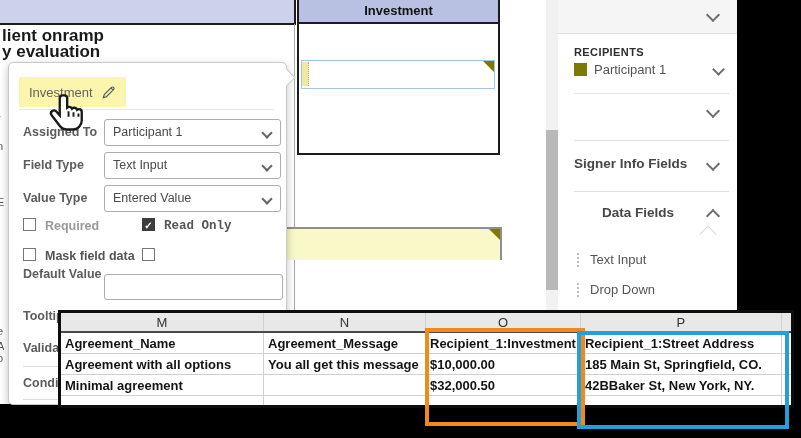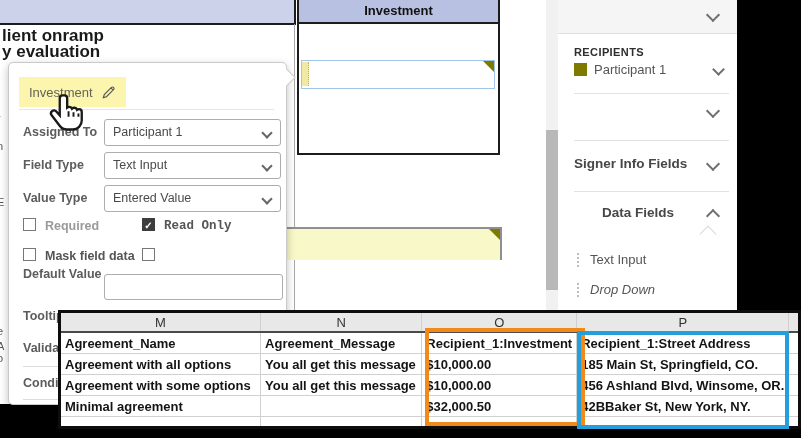--- a/index.html
+++ b/index.html
@@ -138,21 +138,21 @@
     <div class="abs" style="left:0;top:205px;width:179px;height:20px;">
       <span class="abs sb-h" style="left:16px;top:0;margin-left:28px;">Data Fields</span>
       <span class="abs chev chev-up" style="left:150px;top:6px;"></span>
     </div>
     <div class="abs notch-up" style="left:144px;top:228px;"></div>
 
     <div class="abs" style="left:0;top:252px;width:179px;height:18px;">
       <span class="abs drag-dots" style="left:19px;top:1px;"></span>
       <span class="abs sb-item" style="left:32px;top:0;">Text Input</span>
     </div>
-    <div class="abs" style="left:0;top:282px;width:179px;height:18px;font-style:italic;">
+    <div class="abs" style="left:0;top:282px;width:179px;height:18px;">
       <span class="abs drag-dots" style="left:19px;top:1px;"></span>
       <span class="abs sb-item" style="left:32px;top:0;">Drop Down</span>
     </div>
   </div>
 
   <div class="abs popup">
     <div class="abs popup-notch"></div>
 
     <div class="abs fname">
       <span>Investment</span>
@@ -228,27 +228,20 @@
       <td></td>
     </tr>
     <tr>
       <td>Agreement with all options</td>
       <td>You all get this message</td>
       <td class="num">$10,000.00</td>
       <td>185 Main St, Springfield, CO.</td>
       <td></td>
     </tr>
     <tr>
-      <td>Agreement with some options</td>
-      <td>You all get this message</td>
-      <td class="num">$10,000.00</td>
-      <td>456 Ashland Blvd, Winsome, OR.</td>
-      <td></td>
-    </tr>
-    <tr>
       <td>Minimal agreement</td>
       <td></td>
       <td class="num">$32,000.50</td>
       <td>42BBaker St, New York, NY.</td>
       <td></td>
     </tr>
     <tr class="empty">
       <td></td>
       <td></td>
       <td></td>

